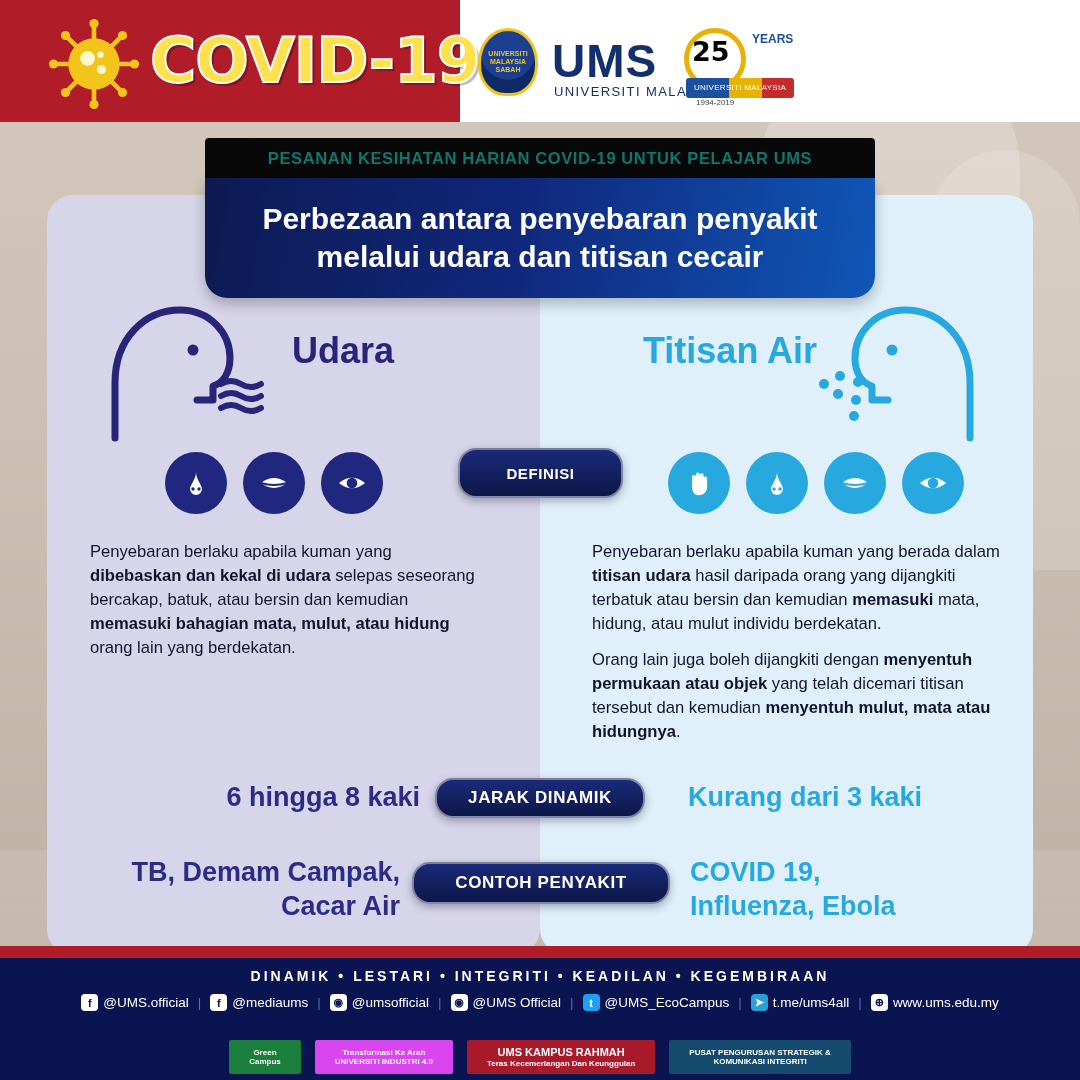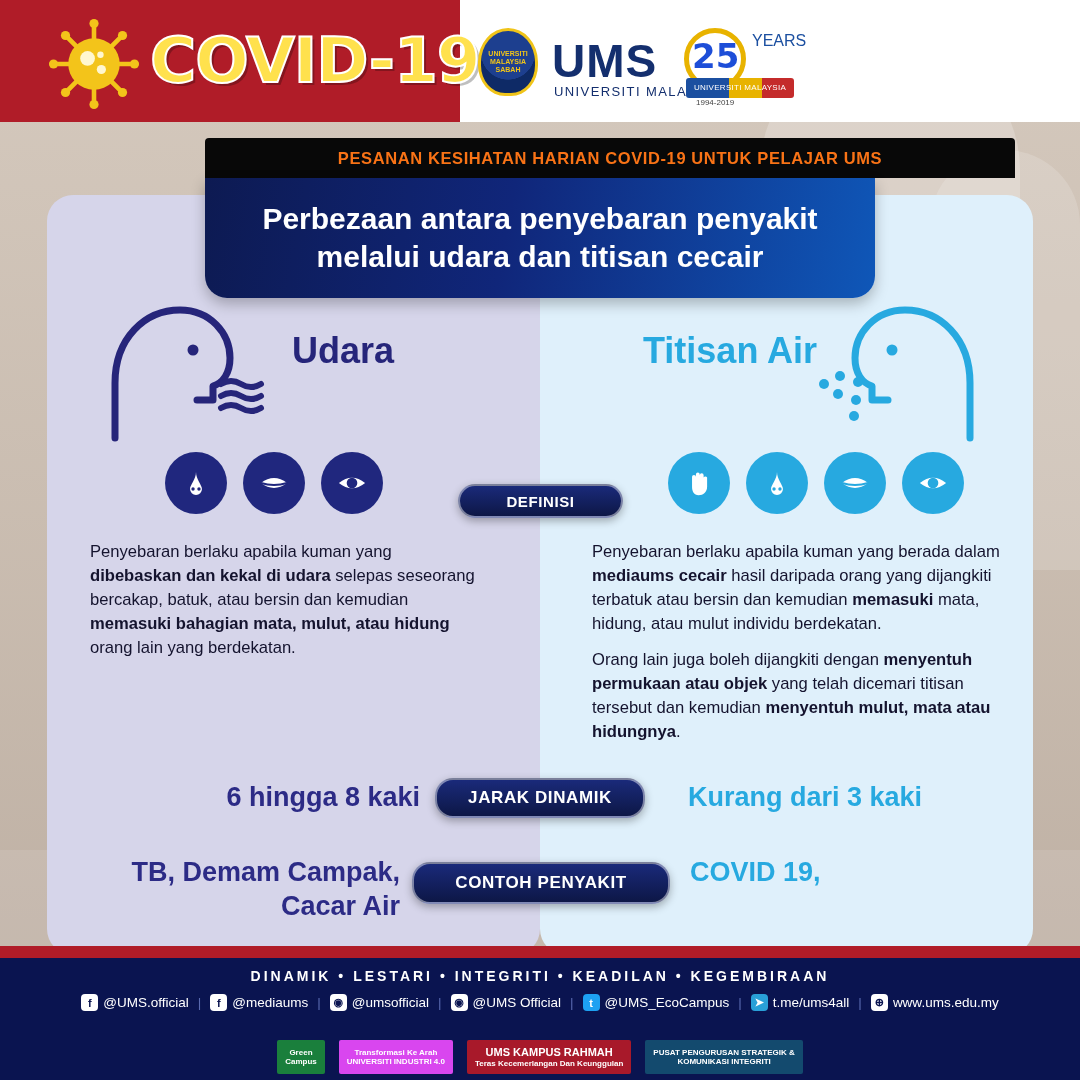--- a/index.html
+++ b/index.html
@@ -78,40 +78,40 @@
   }
   .anniv {
     position: absolute; left: 680px; top: 26px; width: 120px; height: 76px;
   }
   .anniv .ring {
     position: absolute; left: 4px; top: 2px; width: 62px; height: 62px;
     border-radius: 50%; border: 5px solid #e8b300;
   }
   .anniv .num {
     position: absolute; left: 12px; top: 10px;
-    font-size: 34px; font-weight: bold; color: #1d4ed8;
+    font-size: 27px; font-weight: bold; color: #000000;
     font-family: "DejaVu Sans", sans-serif;
   }
   .anniv .years {
-    position: absolute; left: 72px; top: 6px; font-size: 16px; color: #1b4fa0; font-weight: normal;
+    position: absolute; left: 72px; top: 6px; font-size: 12px; color: #1b4fa0; font-weight: bold;
   }
   .anniv .band {
     position: absolute; left: 6px; top: 52px; width: 108px; height: 20px;
     background: linear-gradient(90deg, #1b4fa0 0 40%, #e8b300 40% 70%, #c42b2b 70% 100%);
     border-radius: 3px;
     color: #fff; font-size: 8px; text-align: center; line-height: 20px; letter-spacing: .3px;
   }
   .anniv .yrs2 { position: absolute; left: 16px; top: 72px; font-size: 8px; color:#444; }
 
   
   .title-strip {
-    position: absolute; left: 205px; top: 138px; width: 810px; height: 40px;
+    position: absolute; left: 205px; top: 138px; width: 670px; height: 40px;
     background: #080808;
     display: flex; align-items: center; justify-content: center;
-    color: #f97316; font-size: 16.5px; letter-spacing: 0.6px; font-weight: bold;
+    color: #0f766e; font-size: 16.5px; letter-spacing: 0.6px; font-weight: bold;
     border-radius: 4px 4px 0 0;
   }
   .title-box {
     position: absolute; left: 205px; top: 178px; width: 670px; height: 120px;
     background: linear-gradient(100deg, #0d1a52 0%, #10267a 45%, #0f57b8 100%);
     border-radius: 0 0 22px 22px;
     display: flex; flex-direction: column; align-items: center; justify-content: center;
     color: #fff; text-align: center; line-height: 1.26;
     font-size: 30px; font-weight: bold;
     box-shadow: 0 6px 14px rgba(0,0,0,0.25);
@@ -148,21 +148,21 @@
   
   .pill {
     position: absolute;
     background: linear-gradient(180deg, #1a2a7a 0%, #0d1746 100%);
     color: #fff; font-weight: bold; letter-spacing: .6px;
     border-radius: 18px;
     display: flex; align-items: center; justify-content: center;
     box-shadow: 0 3px 8px rgba(0,0,0,0.3);
     border: 2px solid rgba(255,255,255,0.45);
   }
-  .pill-def  { left: 458px; top: 484px; width: 165px; height: 34px; font-size: 15px; text-align: right; }
+  .pill-def  { left: 458px; top: 448px; width: 165px; height: 50px; font-size: 15px; text-align: right; }
   .pill-dist { left: 435px; top: 778px; width: 210px; height: 40px; font-size: 17px; }
   .pill-dis  { left: 412px; top: 862px; width: 258px; height: 42px; font-size: 17px; }
 
   
   .body-text {
     position: absolute; font-size: 16.6px; line-height: 1.45; color: #14132e;
   }
   .txt-left  { left: 90px;  top: 540px; width: 390px; }
   .txt-right { left: 592px; top: 540px; width: 425px; }
   .txt-right p + p { margin-top: 12px; }
@@ -200,21 +200,21 @@
     background: #ffffff; color: #0a1450; font-size: 11px; font-weight: bold;
     display: flex; align-items: center; justify-content: center;
   }
   .sep { color: #5a6ab0; }
   .badges {
     position: absolute; bottom: 6px; width: 1080px;
     display: flex; align-items: center; justify-content: center; gap: 14px;
   }
   .badge {
     height: 34px; display: flex; align-items: center; justify-content: center;
-    padding: 0 8px; font-size: 8px; font-weight: bold; color: #fff; text-align: center;
+    padding: 0 20px; font-size: 8px; font-weight: bold; color: #fff; text-align: center;
     line-height: 1.15; border-radius: 2px;
   }
   .b-green { background: #1a7f3c; }
   .b-blue  { background: #d946ef; }
   .b-red   { background: #a8192a; }
   .b-teal  { background: #134a6e; }
 </style>
 </head>
 <body>
 
@@ -355,29 +355,30 @@
         </svg>
     </div>
   </div>
 
   <div class="pill pill-def">DEFINISI</div>
   <div class="pill pill-dist">JARAK DINAMIK</div>
   <div class="pill pill-dis">CONTOH PENYAKIT</div>
 
   <div class="body-text txt-left">Penyebaran berlaku apabila kuman yang <b>dibebaskan dan kekal di udara</b> selepas seseorang bercakap, batuk, atau bersin dan kemudian <b>memasuki bahagian mata, mulut, atau hidung</b> orang lain yang berdekatan.</div>
   <div class="body-text txt-right">
-    <p>Penyebaran berlaku apabila kuman yang berada dalam <b>mediaums cecair</b> hasil daripada orang yang dijangkiti terbatuk atau bersin dan kemudian <b>memasuki</b> mata, hidung, atau mulut individu berdekatan.</p>
+    <p>Penyebaran berlaku apabila kuman yang berada dalam <b>titisan udara</b> hasil daripada orang yang dijangkiti terbatuk atau bersin dan kemudian <b>memasuki</b> mata, hidung, atau mulut individu berdekatan.</p>
     <p>Orang lain juga boleh dijangkiti dengan <b>menyentuh permukaan atau objek</b> yang telah dicemari titisan tersebut dan kemudian <b>menyentuh mulut, mata atau hidungnya</b>.</p>
   </div>
 
   <div class="stat stat-left dist-left">6 hingga 8 kaki</div>
   <div class="stat stat-right dist-right">Kurang dari 3 kaki</div>
   <div class="stat stat-left dis-left">TB, Demam Campak, Cacar Air</div>
   <div class="stat stat-right dis-right">
     <div>COVID 19,</div>
+    <div>Influenza, Ebola</div>
   </div>
 
   <div class="footer-top-line"></div>
   <div class="footer">
     <div class="values">DINAMIK • LESTARI • INTEGRITI • KEADILAN • KEGEMBIRAAN</div>
     <div class="socials">
       <div class="soc">
           <span class="gl">f</span>
           <span>@UMS.official</span>
         </div>

